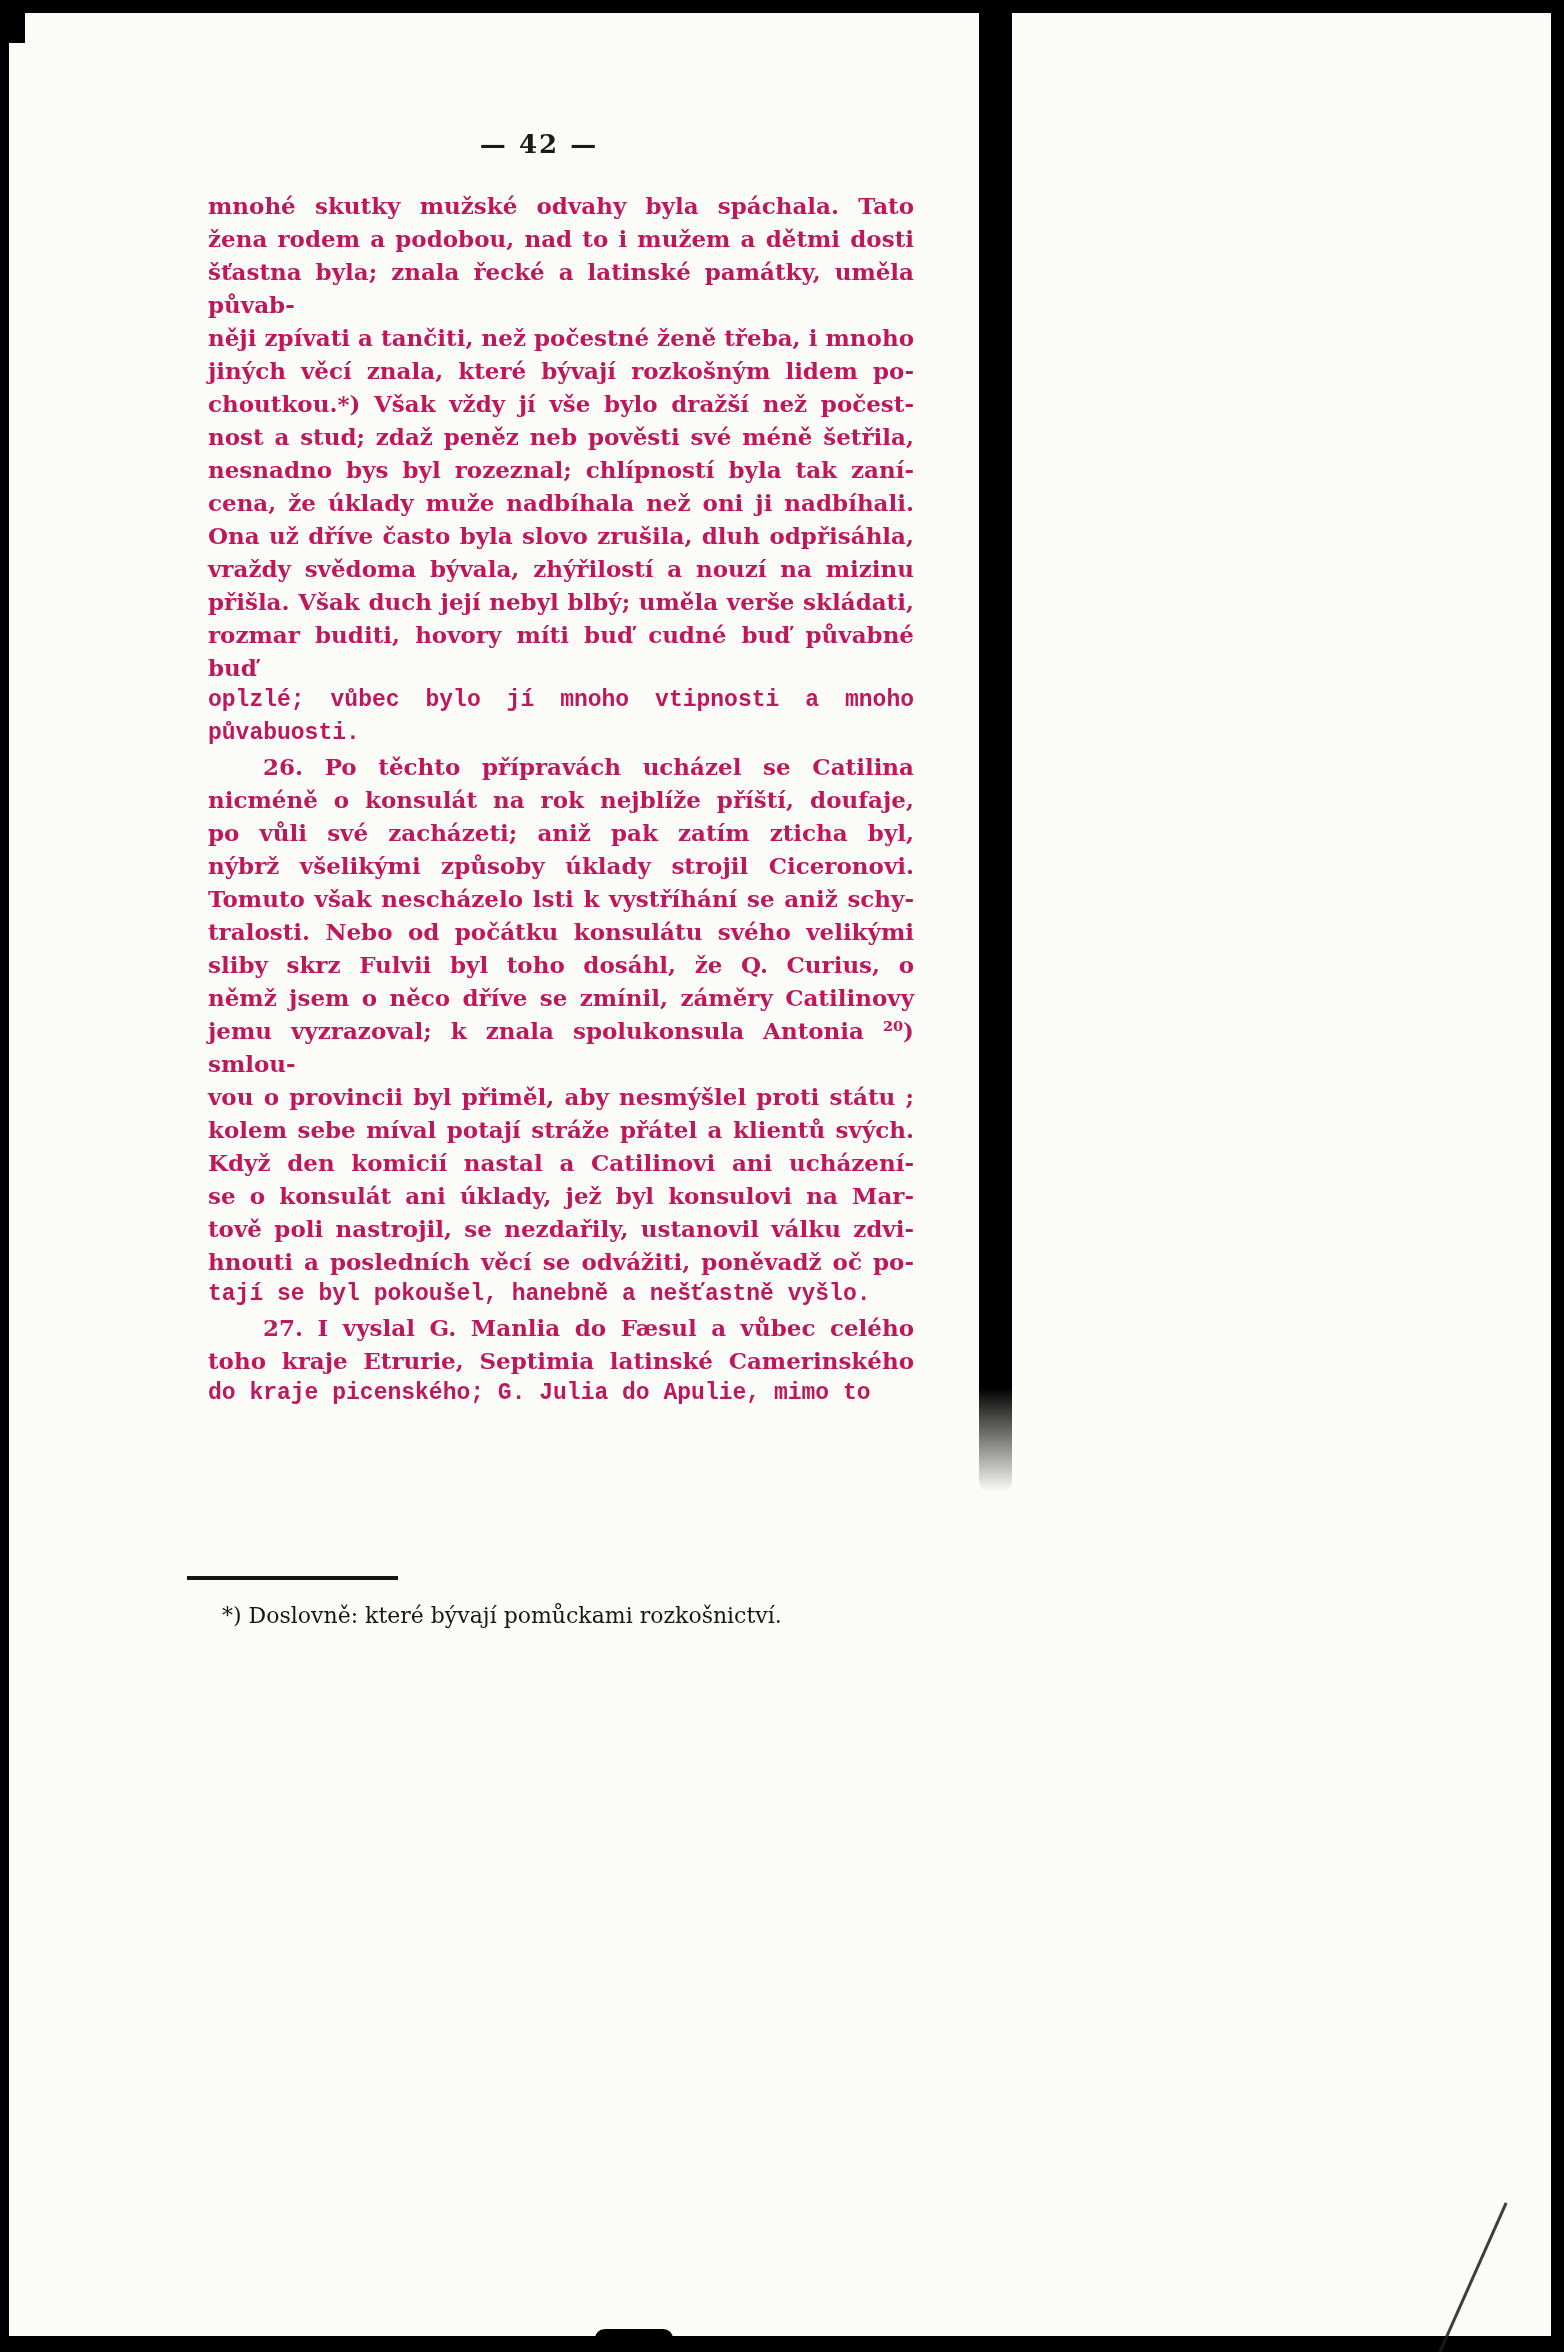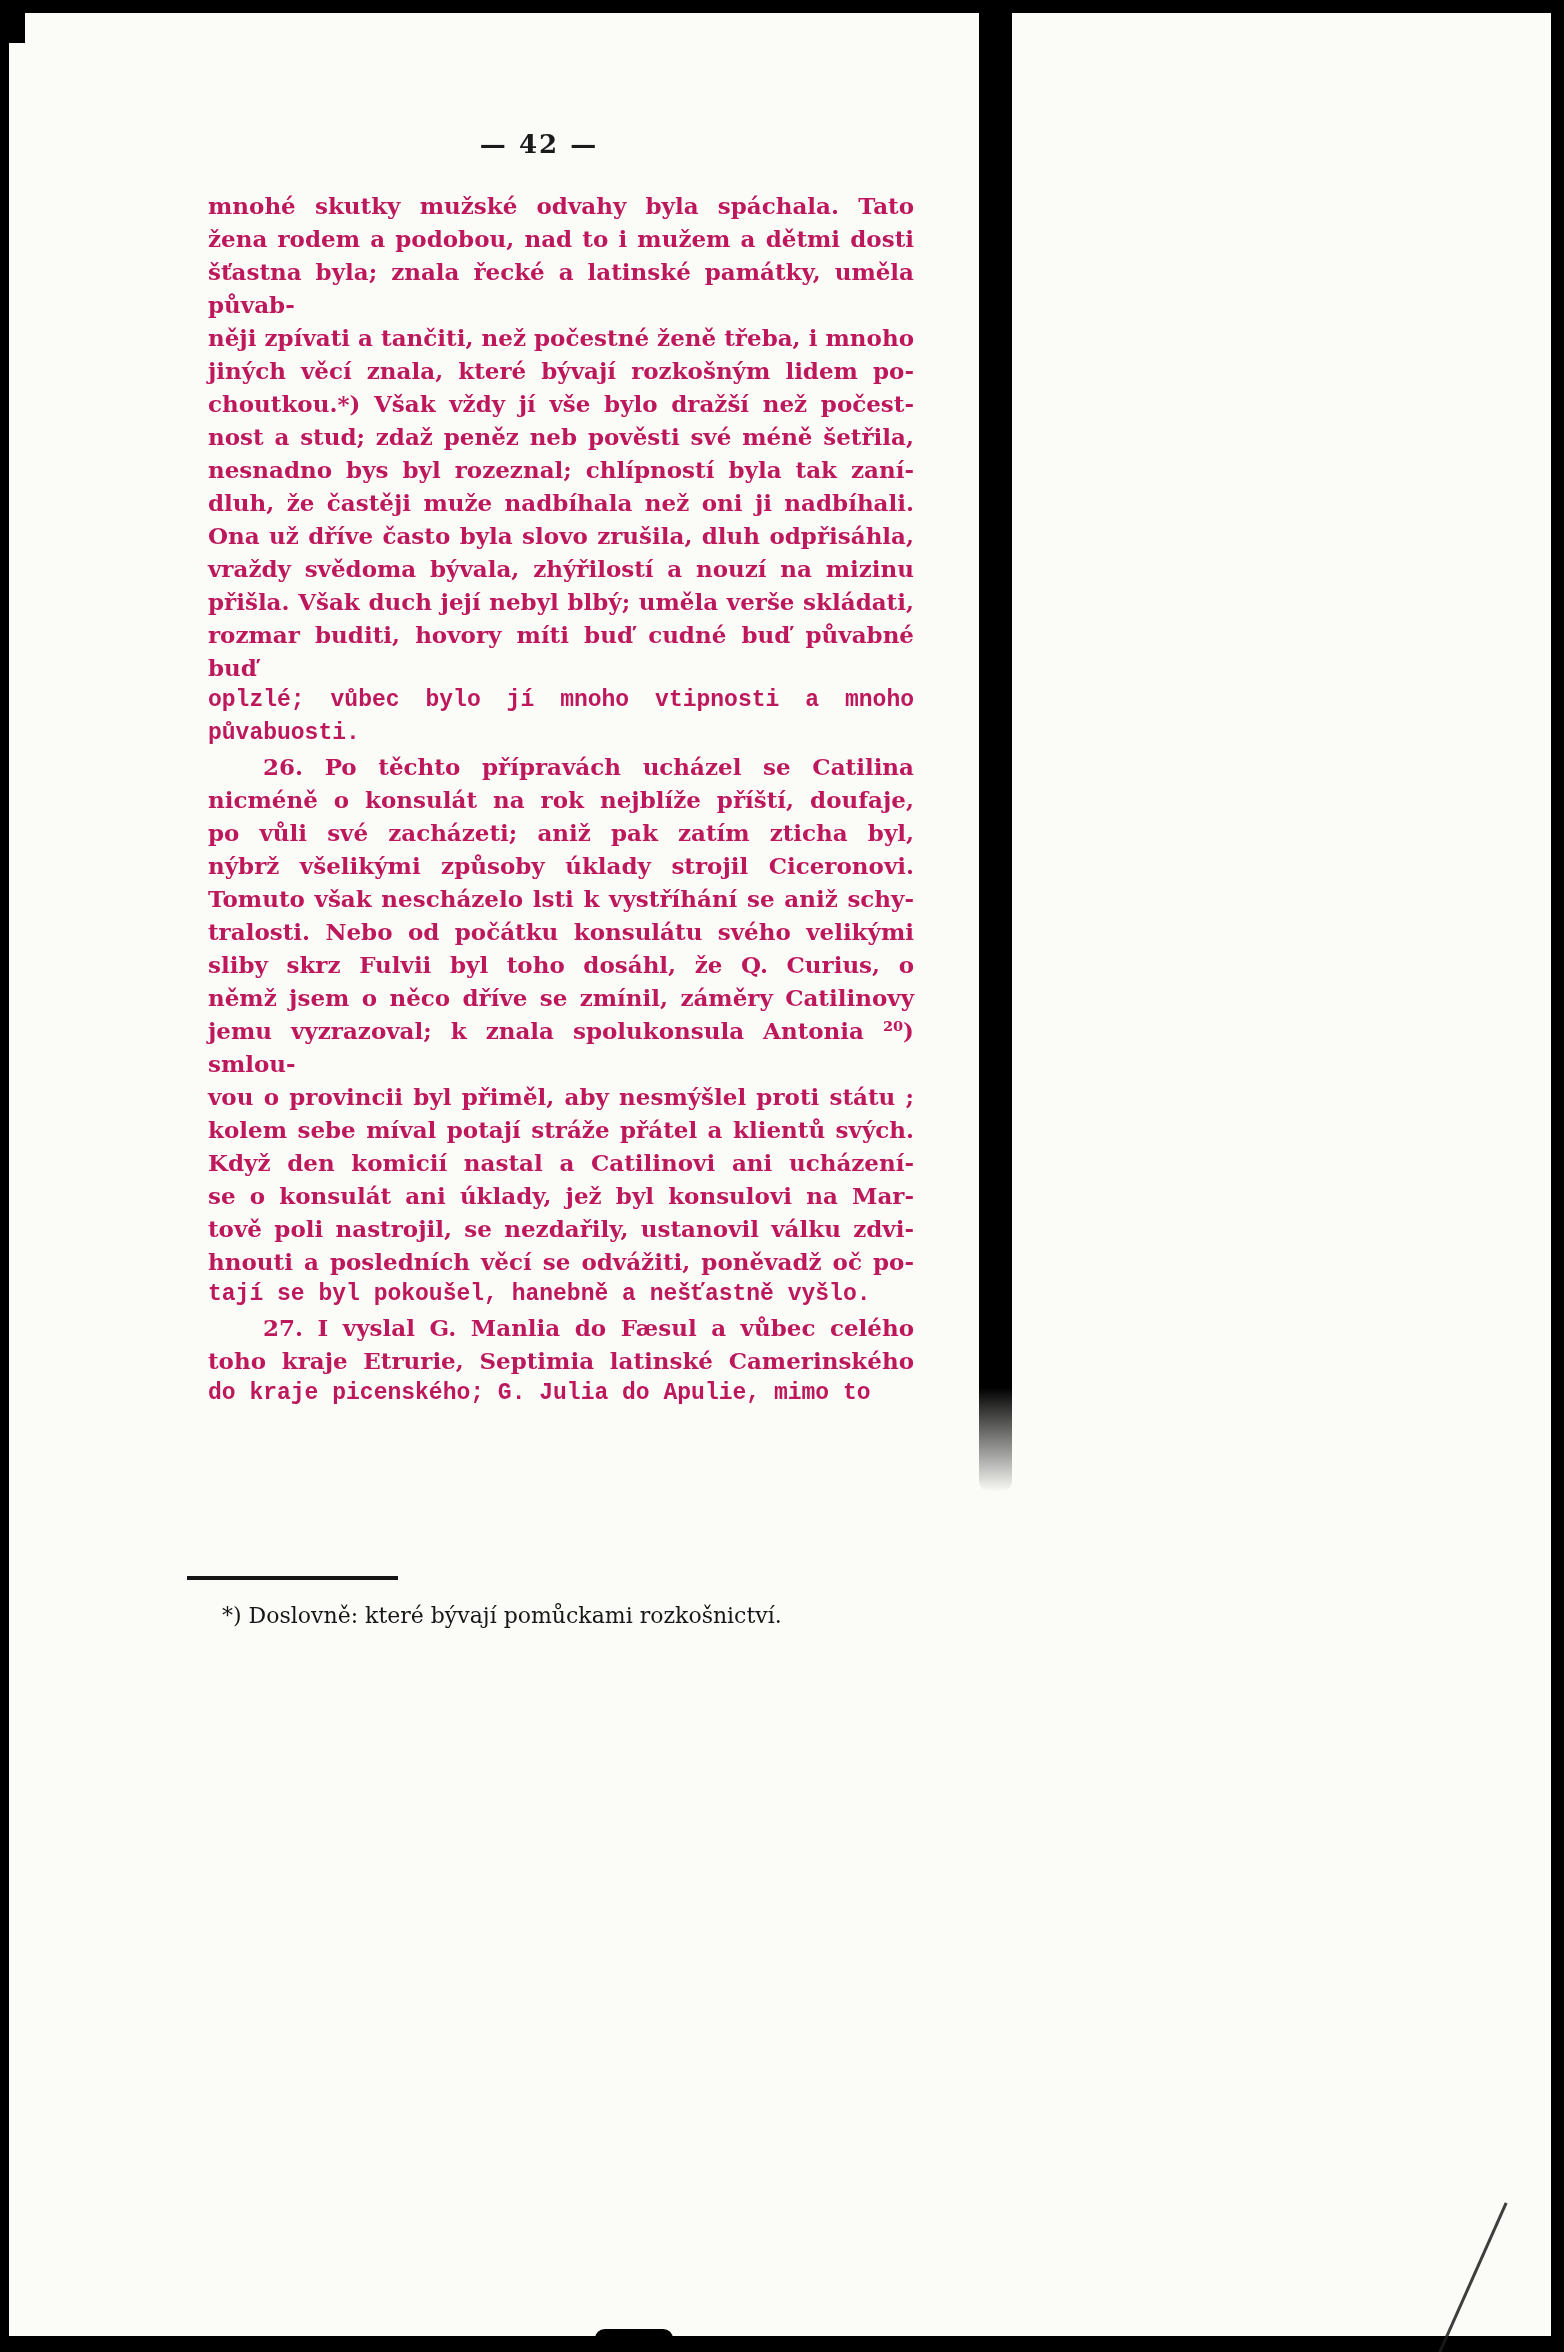--- a/index.html
+++ b/index.html
@@ -70,21 +70,21 @@
 <div class="page-number">— 42 —</div>
 <div class="text-block">
     <div class="line">mnohé skutky mužské odvahy byla spáchala. Tato</div>
     <div class="line">žena rodem a podobou, nad to i mužem a dětmi dosti</div>
     <div class="line">šťastna byla; znala řecké a latinské památky, uměla půvab-</div>
     <div class="line">něji zpívati a tančiti, než počestné ženě třeba, i mnoho</div>
     <div class="line">jiných věcí znala, které bývají rozkošným lidem po-</div>
     <div class="line">choutkou.*) Však vždy jí vše bylo dražší než počest-</div>
     <div class="line">nost a stud; zdaž peněz neb pověsti své méně šetřila,</div>
     <div class="line">nesnadno bys byl rozeznal; chlípností byla tak zaní-</div>
-    <div class="line">dluh, že častěji muže nadbíhala než oni ji nadbíhali.</div>
+    <div class="line">cena, že úklady muže nadbíhala než oni ji nadbíhali.</div>
     <div class="line">Ona už dříve často byla slovo zrušila, dluh odpřisáhla,</div>
     <div class="line">vraždy svědoma bývala, zhýřilostí a nouzí na mizinu</div>
     <div class="line">přišla. Však duch její nebyl blbý; uměla verše skládati,</div>
     <div class="line">rozmar buditi, hovory míti buď cudné buď půvabné buď</div>
     <div class="line last">oplzlé; vůbec bylo jí mnoho vtipnosti a mnoho půvabuosti.</div>
     <div class="line indent">26. Po těchto přípravách ucházel se Catilina</div>
     <div class="line">nicméně o konsulát na rok nejblíže příští, doufaje,</div>
     <div class="line">po vůli své zacházeti; aniž pak zatím zticha byl,</div>
     <div class="line">nýbrž všelikými způsoby úklady strojil Ciceronovi.</div>
     <div class="line">Tomuto však nescházelo lsti k vystříhání se aniž schy-</div>

